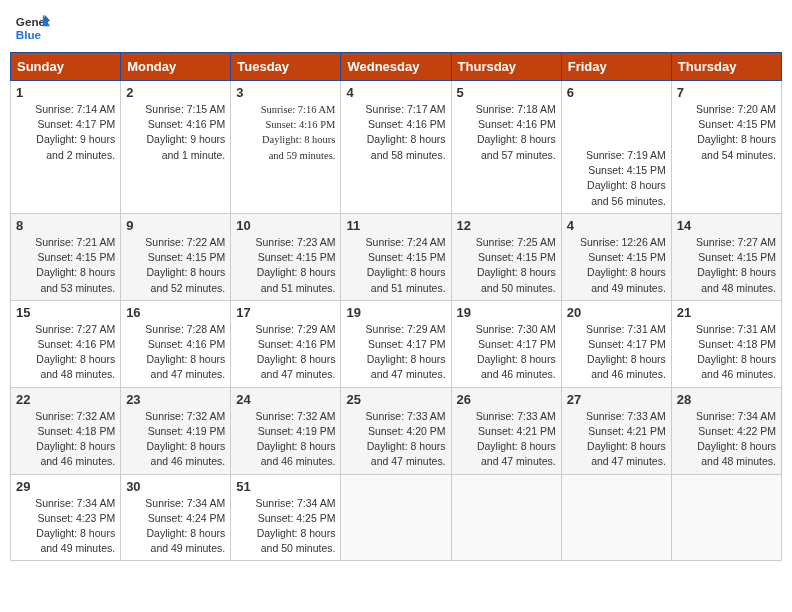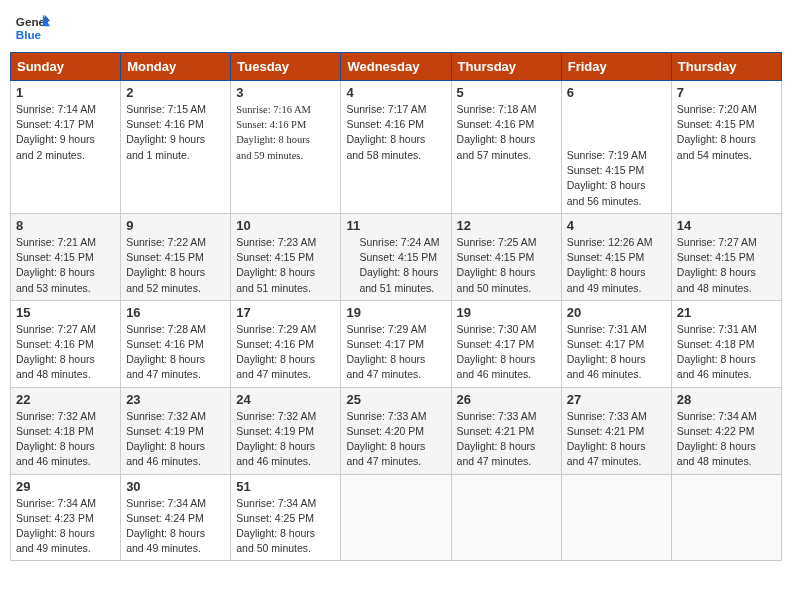--- a/index.html
+++ b/index.html
@@ -67,20 +67,21 @@
     .day-number {
       font-size: 13px;
       font-weight: bold;
       display: block;
       margin-bottom: 2px;
     }
     .day-info {
       font-size: 10.5px;
       line-height: 1.45;
       color: #333;
+      text-align: right;
     }
     td.empty {
       background: #f9f9f9;
     }
   </style>
 </head>
 <body>
 
 <div class="header-section">
   <div class="logo">

